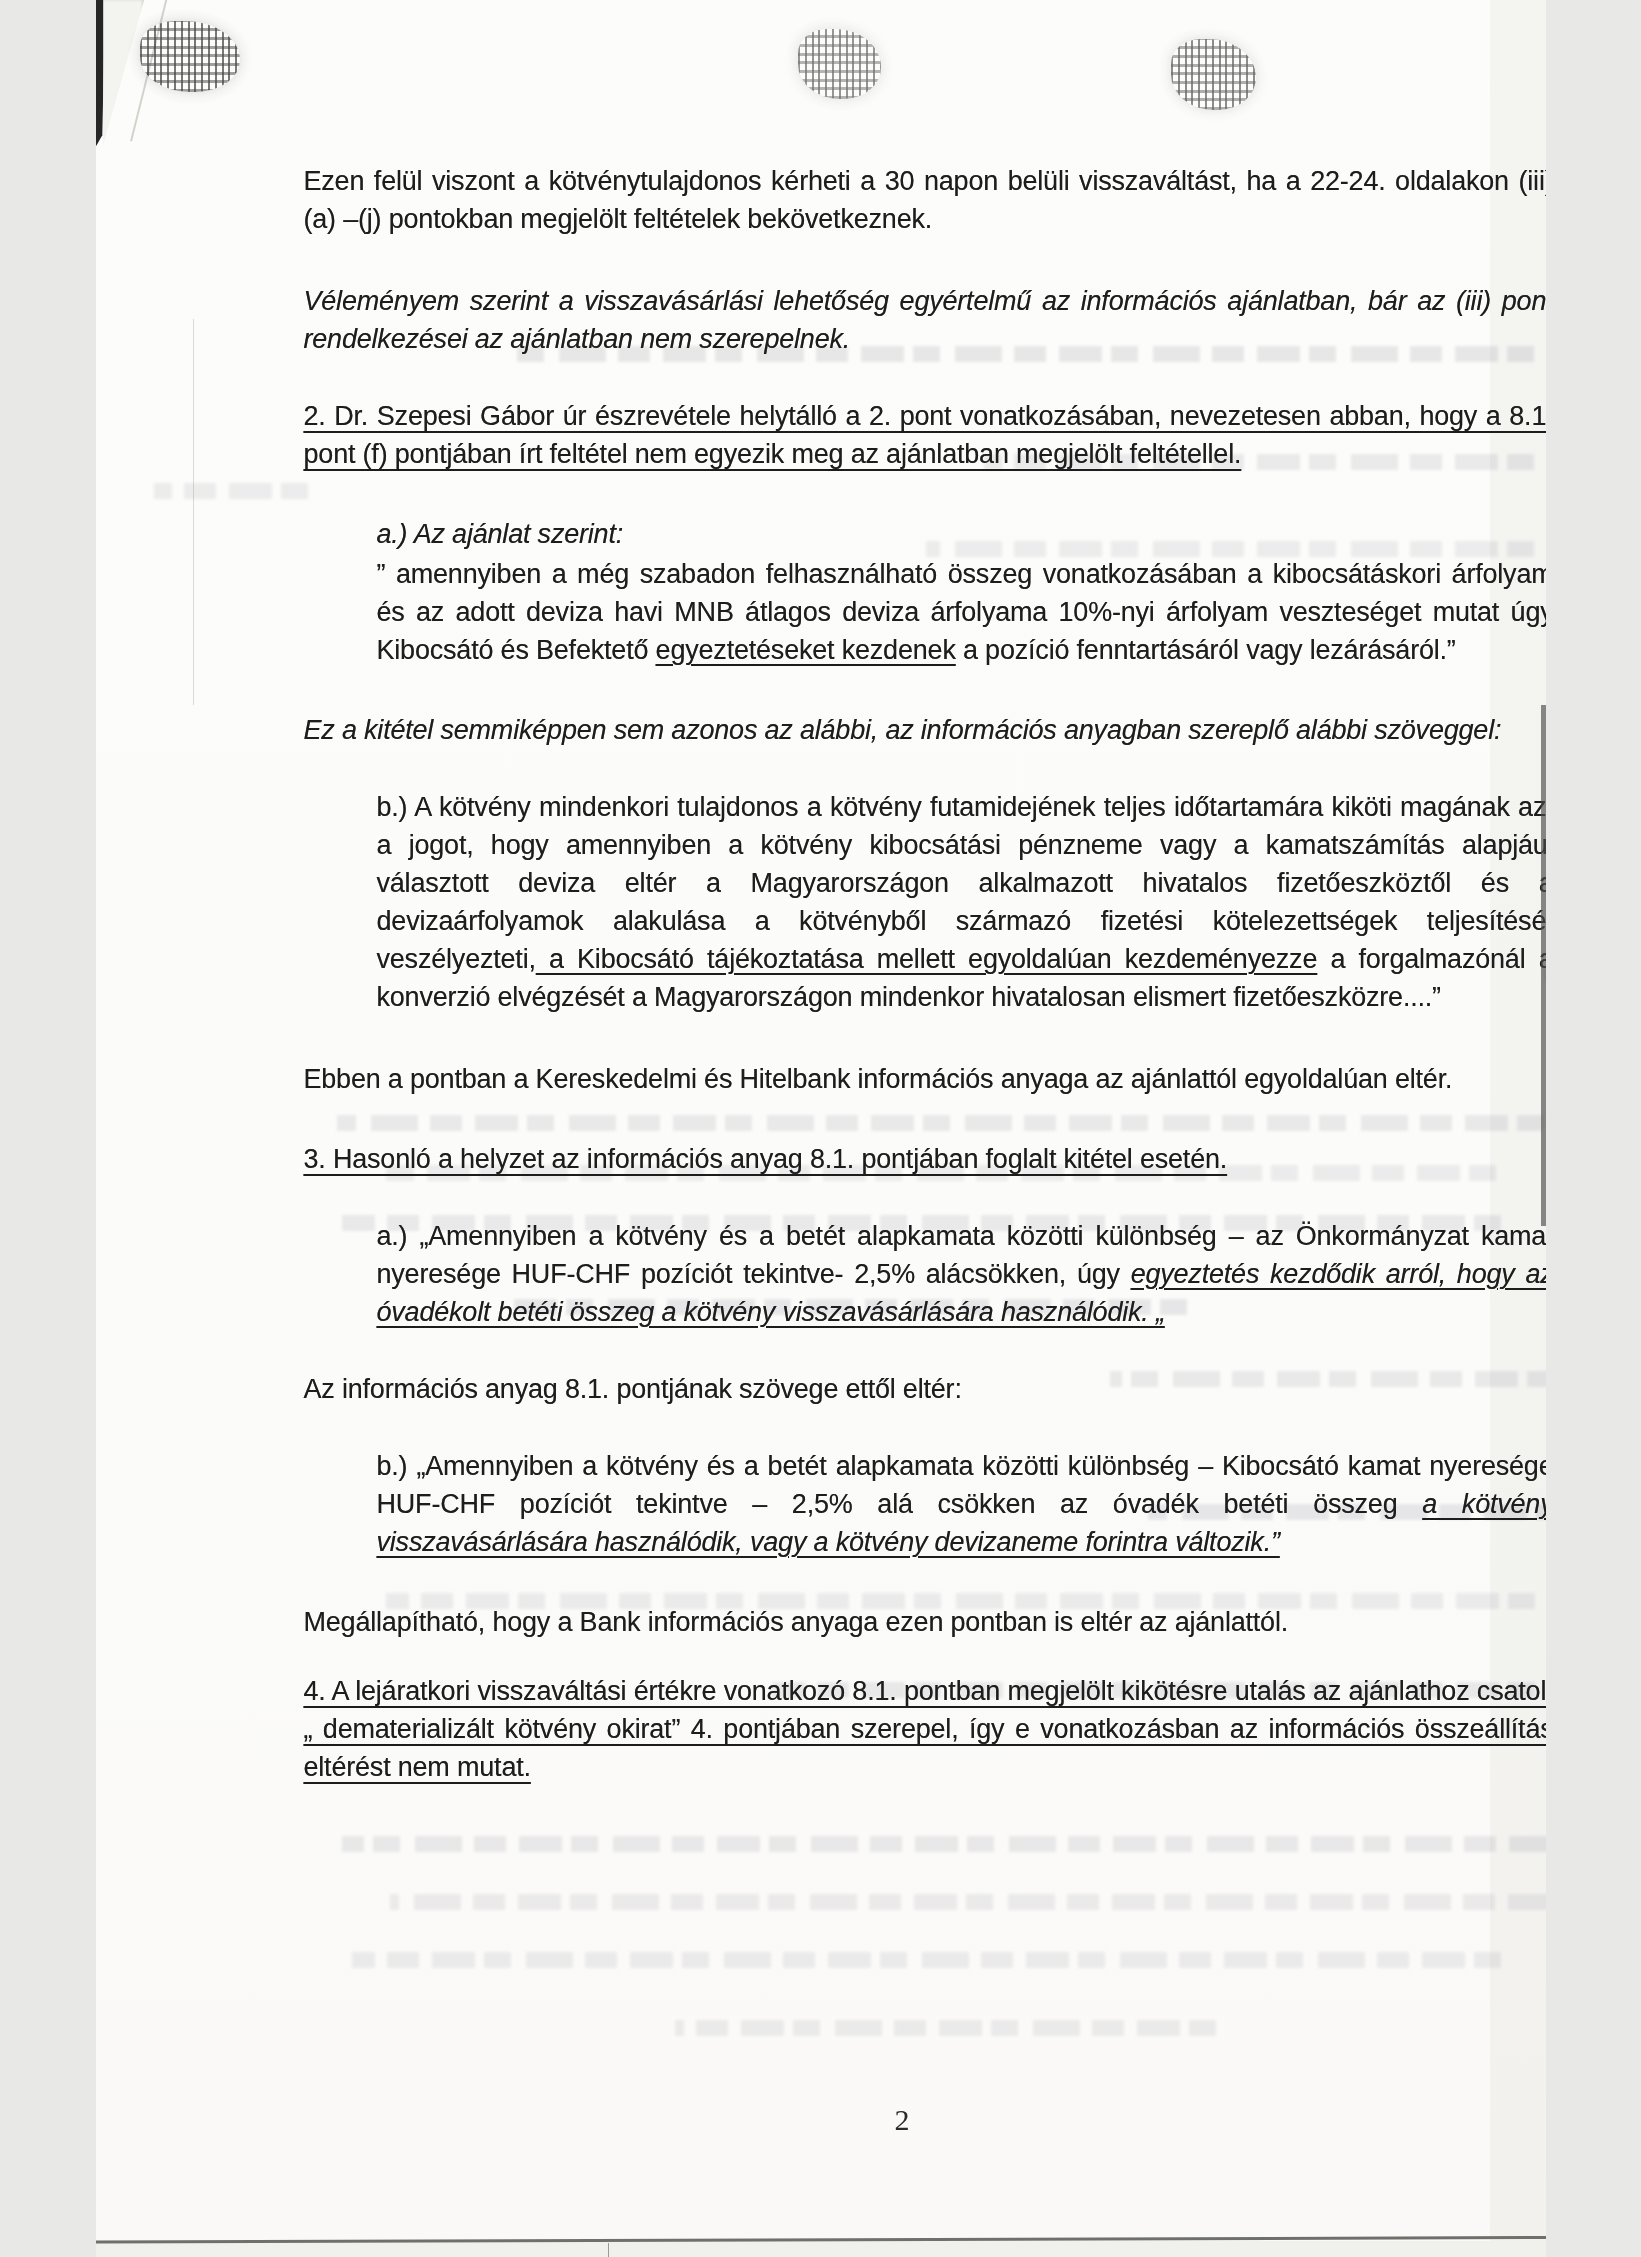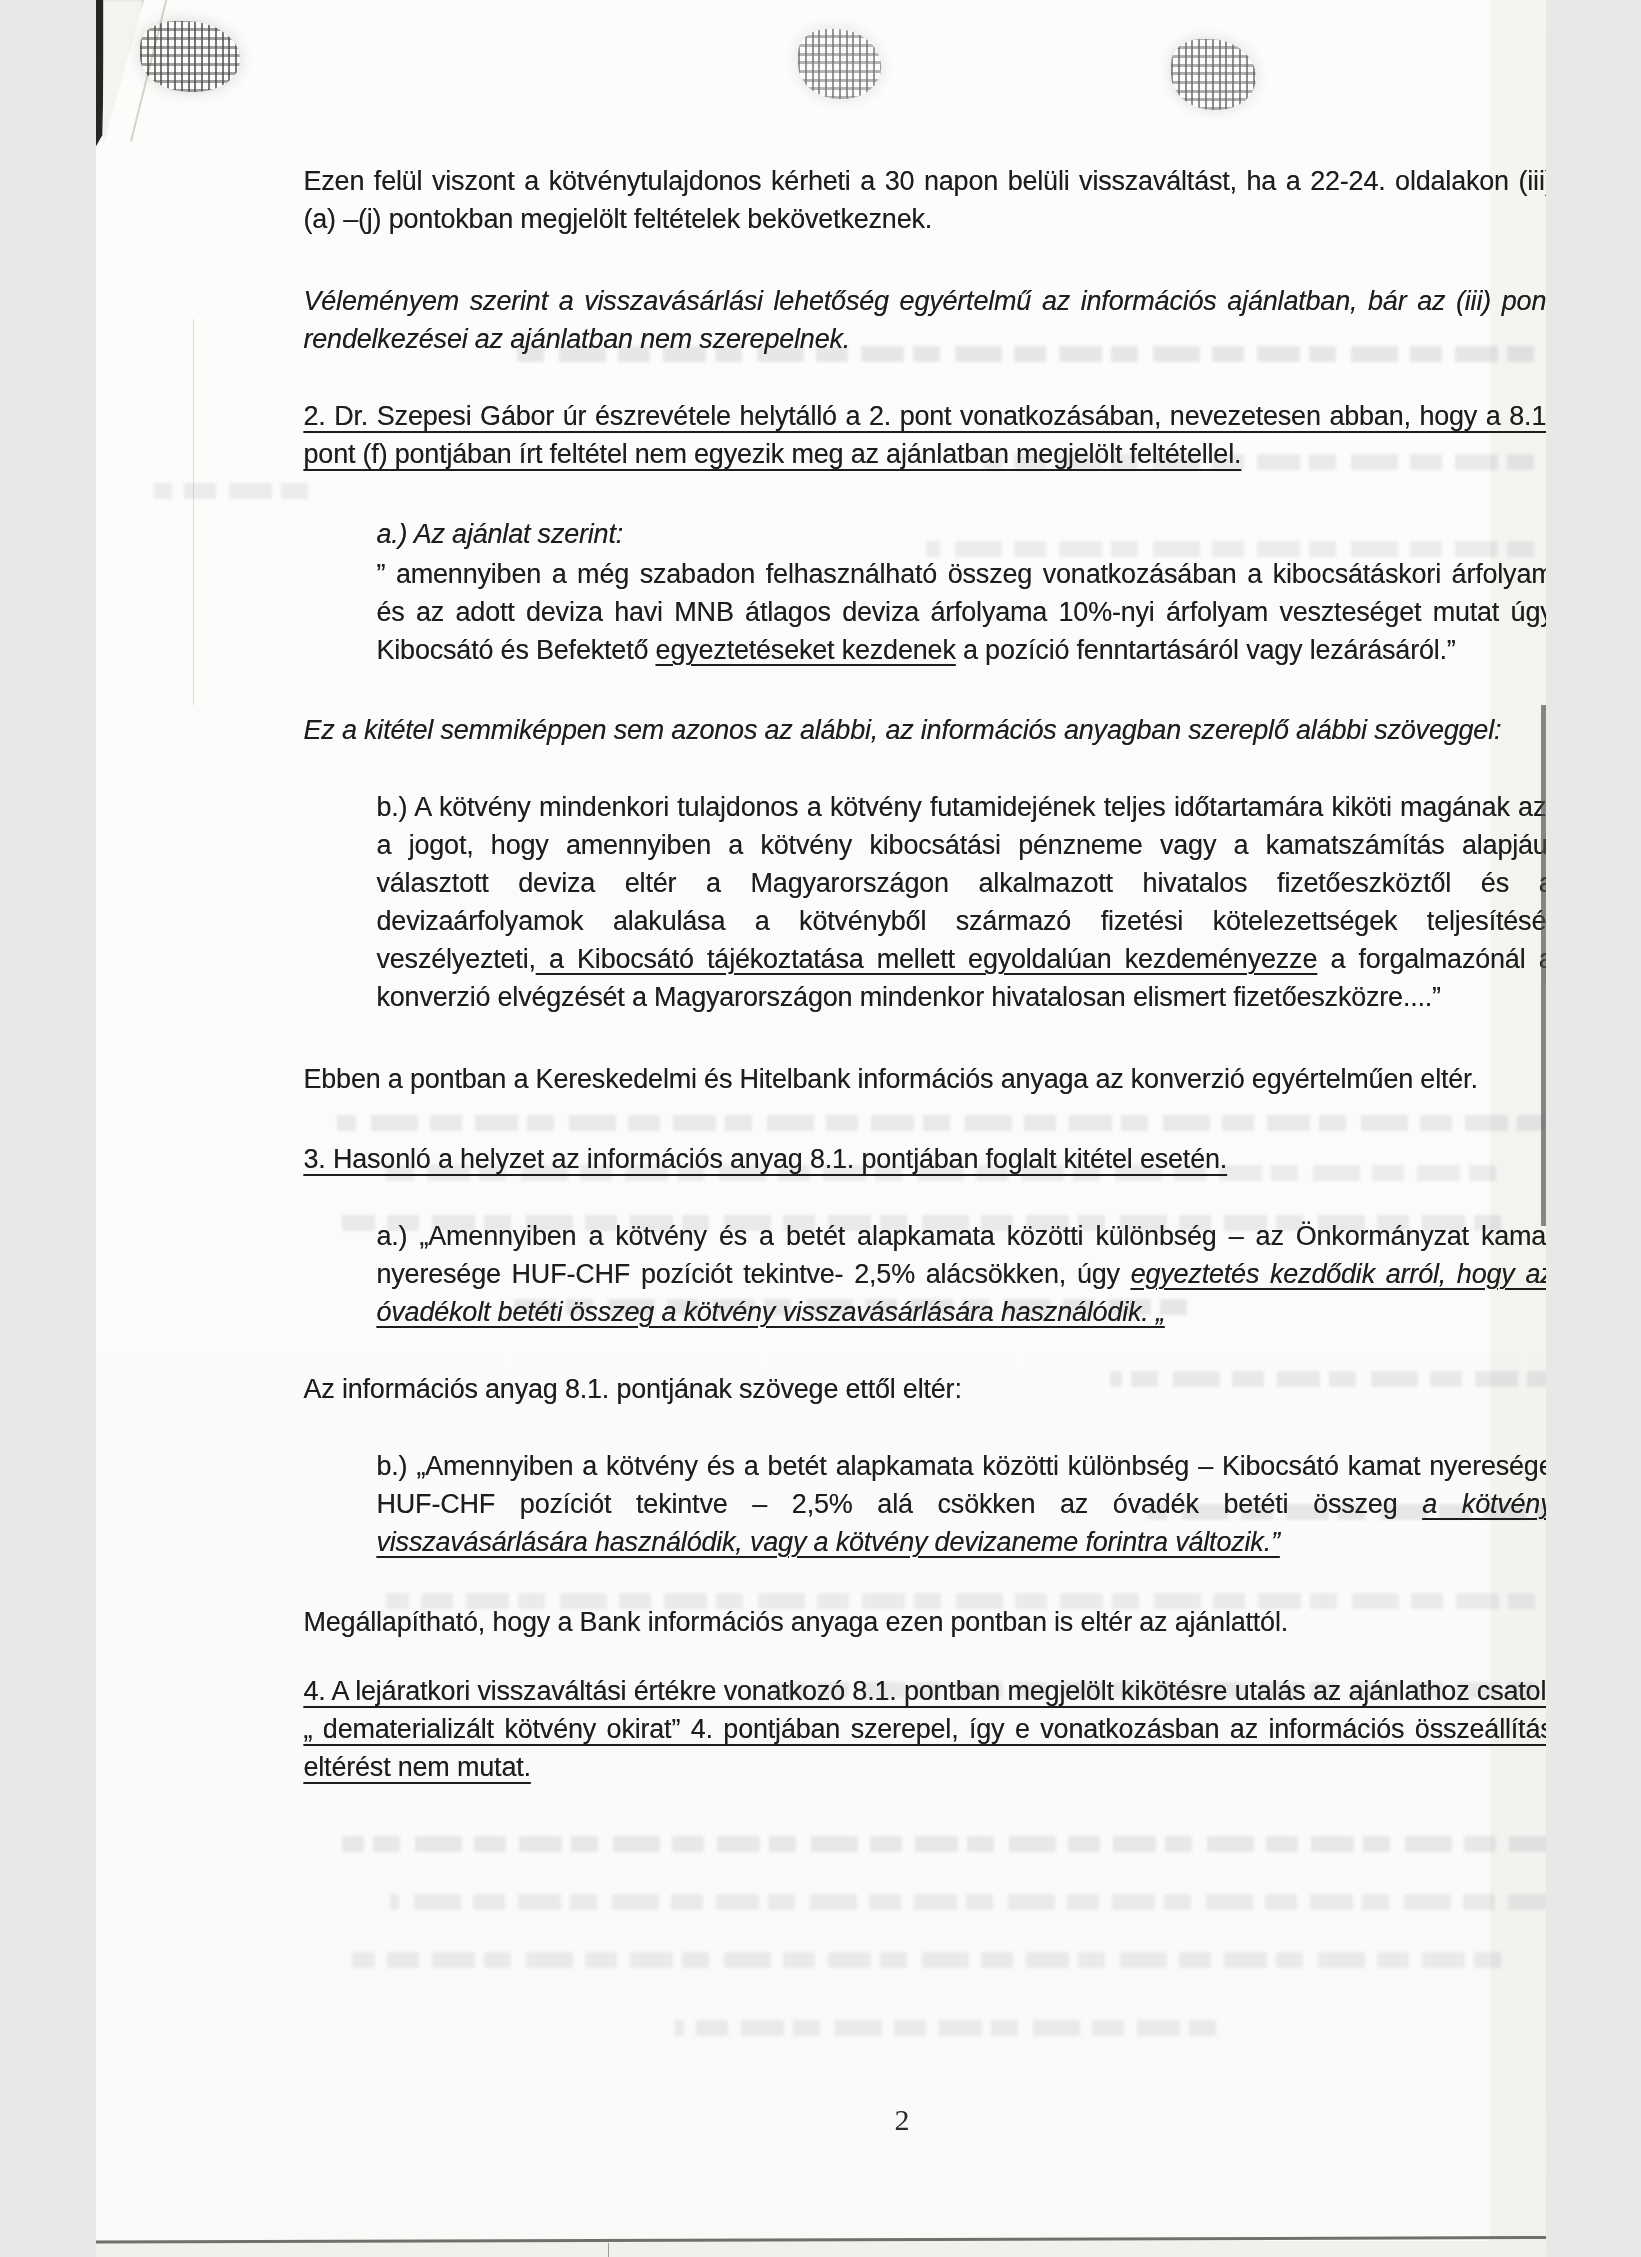--- a/index.html
+++ b/index.html
@@ -125,21 +125,21 @@
     <p class="mb44"><span class="hu">2. Dr. Szepesi Gábor úr észrevétele helytálló a 2. pont vonatkozásában, nevezetesen abban, hogy a 8.1. pont (f) pontjában írt feltétel nem egyezik meg az ajánlatban megjelölt feltétellel.</span></p>
 
     <p class="q lbl it"><span>a.) Az ajánlat szerint:</span></p>
 
     <p class="q mb44"><span>” amennyiben a még szabadon felhasználható összeg vonatkozásában a kibocsátáskori árfolyam és az adott deviza havi MNB átlagos deviza árfolyama 10%-nyi árfolyam veszteséget mutat úgy Kibocsátó és Befektető </span><span class="u">egyeztetéseket kezdenek</span><span> a pozíció fenntartásáról vagy lezárásáról.”</span></p>
 
     <p class="it mb40"><span>Ez a kitétel semmiképpen sem azonos az alábbi, az információs anyagban szereplő alábbi szöveggel:</span></p>
 
     <p class="q mb46"><span>b.) A kötvény mindenkori tulajdonos a kötvény futamidejének teljes időtartamára kiköti magának azt a jogot, hogy amennyiben a kötvény kibocsátási pénzneme vagy a kamatszámítás alapjául választott deviza eltér a Magyarországon alkalmazott hivatalos fizetőeszköztől és a devizaárfolyamok alakulása a kötvényből származó fizetési kötelezettségek teljesítését veszélyezteti,</span><span class="u"> a Kibocsátó tájékoztatása mellett egyoldalúan kezdeményezze</span><span> a forgalmazónál a konverzió elvégzését a Magyarországon mindenkor hivatalosan elismert fizetőeszközre....”</span></p>
 
-    <p class="mb44"><span>Ebben a pontban a Kereskedelmi és Hitelbank információs anyaga az konverzió egyértelműen eltér.</span></p>
+    <p class="mb44"><span>Ebben a pontban a Kereskedelmi és Hitelbank információs anyaga az ajánlattól egyoldalúan eltér.</span></p>
 
     <p class="mb40"><span class="hu">3. Hasonló a helyzet az információs anyag 8.1. pontjában foglalt kitétel esetén.</span></p>
 
 
     <p class="q mb40"><span>a.) „Amennyiben a kötvény és a betét alapkamata közötti különbség – az Önkormányzat kamat nyeresége HUF-CHF pozíciót tekintve- 2,5% alácsökken, úgy </span><span class="iu">egyeztetés kezdődik arról, hogy az óvadékolt betéti összeg a kötvény visszavásárlására használódik. „</span></p>
 
     <p class="mb40"><span>Az információs anyag 8.1. pontjának szövege ettől eltér:</span></p>
 
     <p class="q mb44"><span>b.) „Amennyiben a kötvény és a betét alapkamata közötti különbség – Kibocsátó kamat nyeresége HUF-CHF pozíciót tekintve – 2,5% alá csökken az óvadék betéti összeg </span><span class="iu">a kötvény visszavásárlására használódik, vagy a kötvény devizaneme forintra változik.”</span></p>
 

